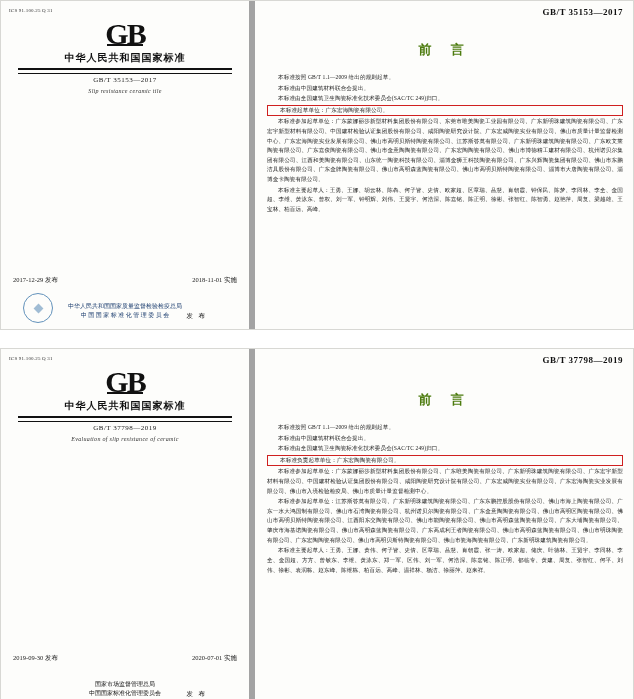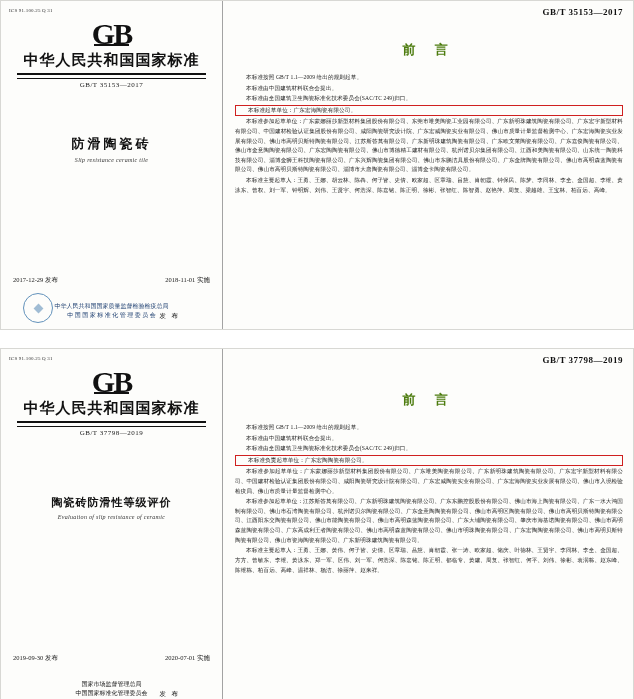--- a/index.html
+++ b/index.html
@@ -15,25 +15,25 @@
     width:634px;
     height:330px;
     box-sizing:border-box;
     background:#fdfdfb;
     border:1px solid #d8d8d4;
     overflow:hidden;
   }
   .page.second{ height:360px; margin-top:9px;}
   .page-inner{display:flex;height:100%;}
   .left-col{
-    width:222px;
+    width:254px;
     box-sizing:border-box;
     padding:6px 8px 4px 8px;
     position:relative;
-    border-right:1px solid #a3a3a3;
+    border-right:6px solid #a3a3a3;
   }
   .right-col{
     flex:1;
     box-sizing:border-box;
     padding:8px 10px 4px 12px;
     position:relative;
   }
   .std-code{
     font-size:5px;
     line-height:1.5;
@@ -64,21 +64,21 @@
   }
   .gb-logo .gb::after{
     content:"";
     position:absolute;
     left:2px;right:2px;bottom:3px;
     height:2px;
     background:#111;
   }
   .nation-title{
     text-align:center;
-    font-size:15px;
+    font-size:10px;
     font-weight:bold;
     letter-spacing:1px;
     margin-top:2px;
     color:#111;
   }
   .nation-rule{
     width:92%;
     height:2px;
     background:#111;
     margin:3px auto 2px auto;
@@ -196,21 +196,20 @@
       <div class="std-code">ICS 91.100.25
 Q 31</div>
       <div class="gb-logo">
         <span class="gb">GB</span>
       </div>
       <div class="nation-title">中华人民共和国国家标准</div>
       <div class="nation-rule"></div>
       <div class="nation-rule thin"></div>
       <div class="std-no">GB/T 35153—2017</div>
 
-      <div class="doc-title">防滑陶瓷砖</div>
       <div class="doc-subtitle">Slip resistance ceramic tile</div>
 
       <div class="dates">
         <span>2017-12-29 发布</span>
         <span>2018-11-01 实施</span>
       </div>
 
       <div class="seal"></div>
       <div class="footer-org">
         <div>中华人民共和国国家质量监督检验检疫总局</div>
@@ -243,21 +242,20 @@
       <div class="std-code">ICS 91.100.25
 Q 31</div>
       <div class="gb-logo">
         <span class="gb">GB</span>
       </div>
       <div class="nation-title">中华人民共和国国家标准</div>
       <div class="nation-rule"></div>
       <div class="nation-rule thin"></div>
       <div class="std-no">GB/T 37798—2019</div>
 
-      <div class="doc-title small">陶瓷砖防滑性等级评价</div>
       <div class="doc-subtitle">Evaluation of slip resistance of ceramic</div>
 
       <div class="dates">
         <span>2019-09-30 发布</span>
         <span>2020-07-01 实施</span>
       </div>
 
       <div class="footer-org black">
         <div>国家市场监督管理总局</div>
         <div class="line2">中国国家标准化管理委员会</div>

